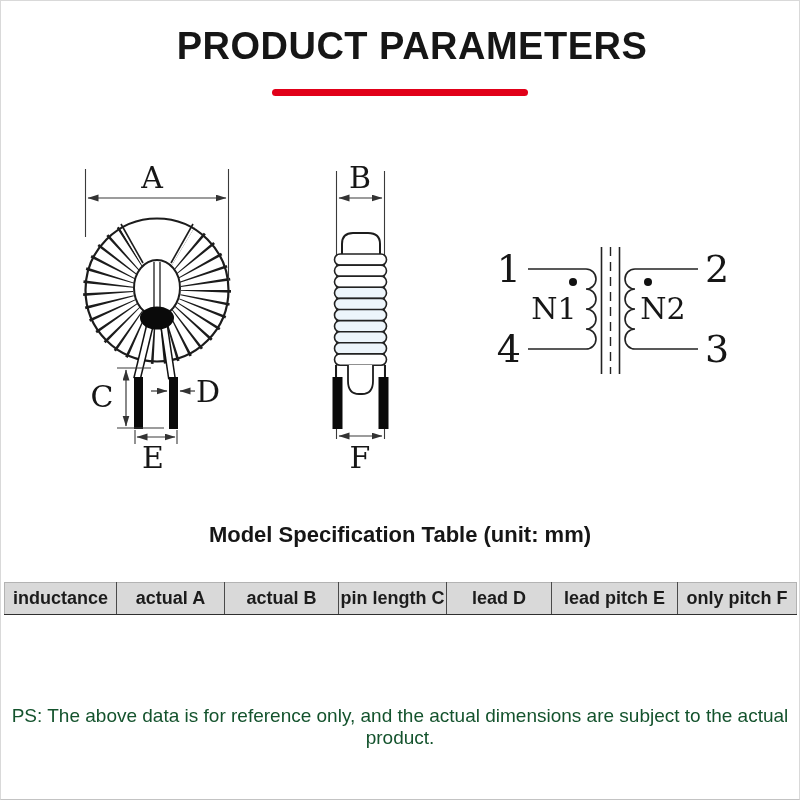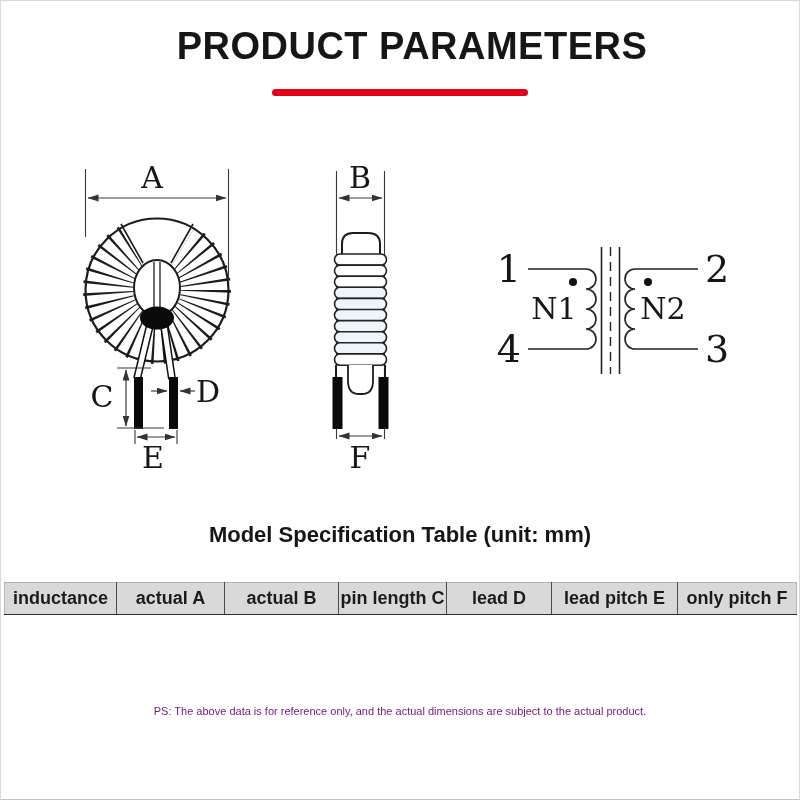--- a/index.html
+++ b/index.html
@@ -38,21 +38,21 @@
     height:30px;padding:0;text-align:center;
     border-left:1px solid #6f6f6f;
   }
   table.spec td:first-child{border-left:none;}
   table.spec tr.r1 td{border-bottom:1px solid #333333;}
   table.spec td.model{
     font-size:20px;font-weight:bold;color:#e10019;
   }
   .note{
     position:absolute;top:704px;left:0;width:100%;text-align:center;
-    font-size:11px;color:#701a75;
+    font-size:19px;color:#14532d;
   }
   .dimtext{font-family:"DejaVu Serif", serif;fill:#161616;}
 </style>
 </head>
 <body>
 
 <div id="card">
 
   <div class="title">PRODUCT PARAMETERS</div>
   <div class="accent-bar"></div>

